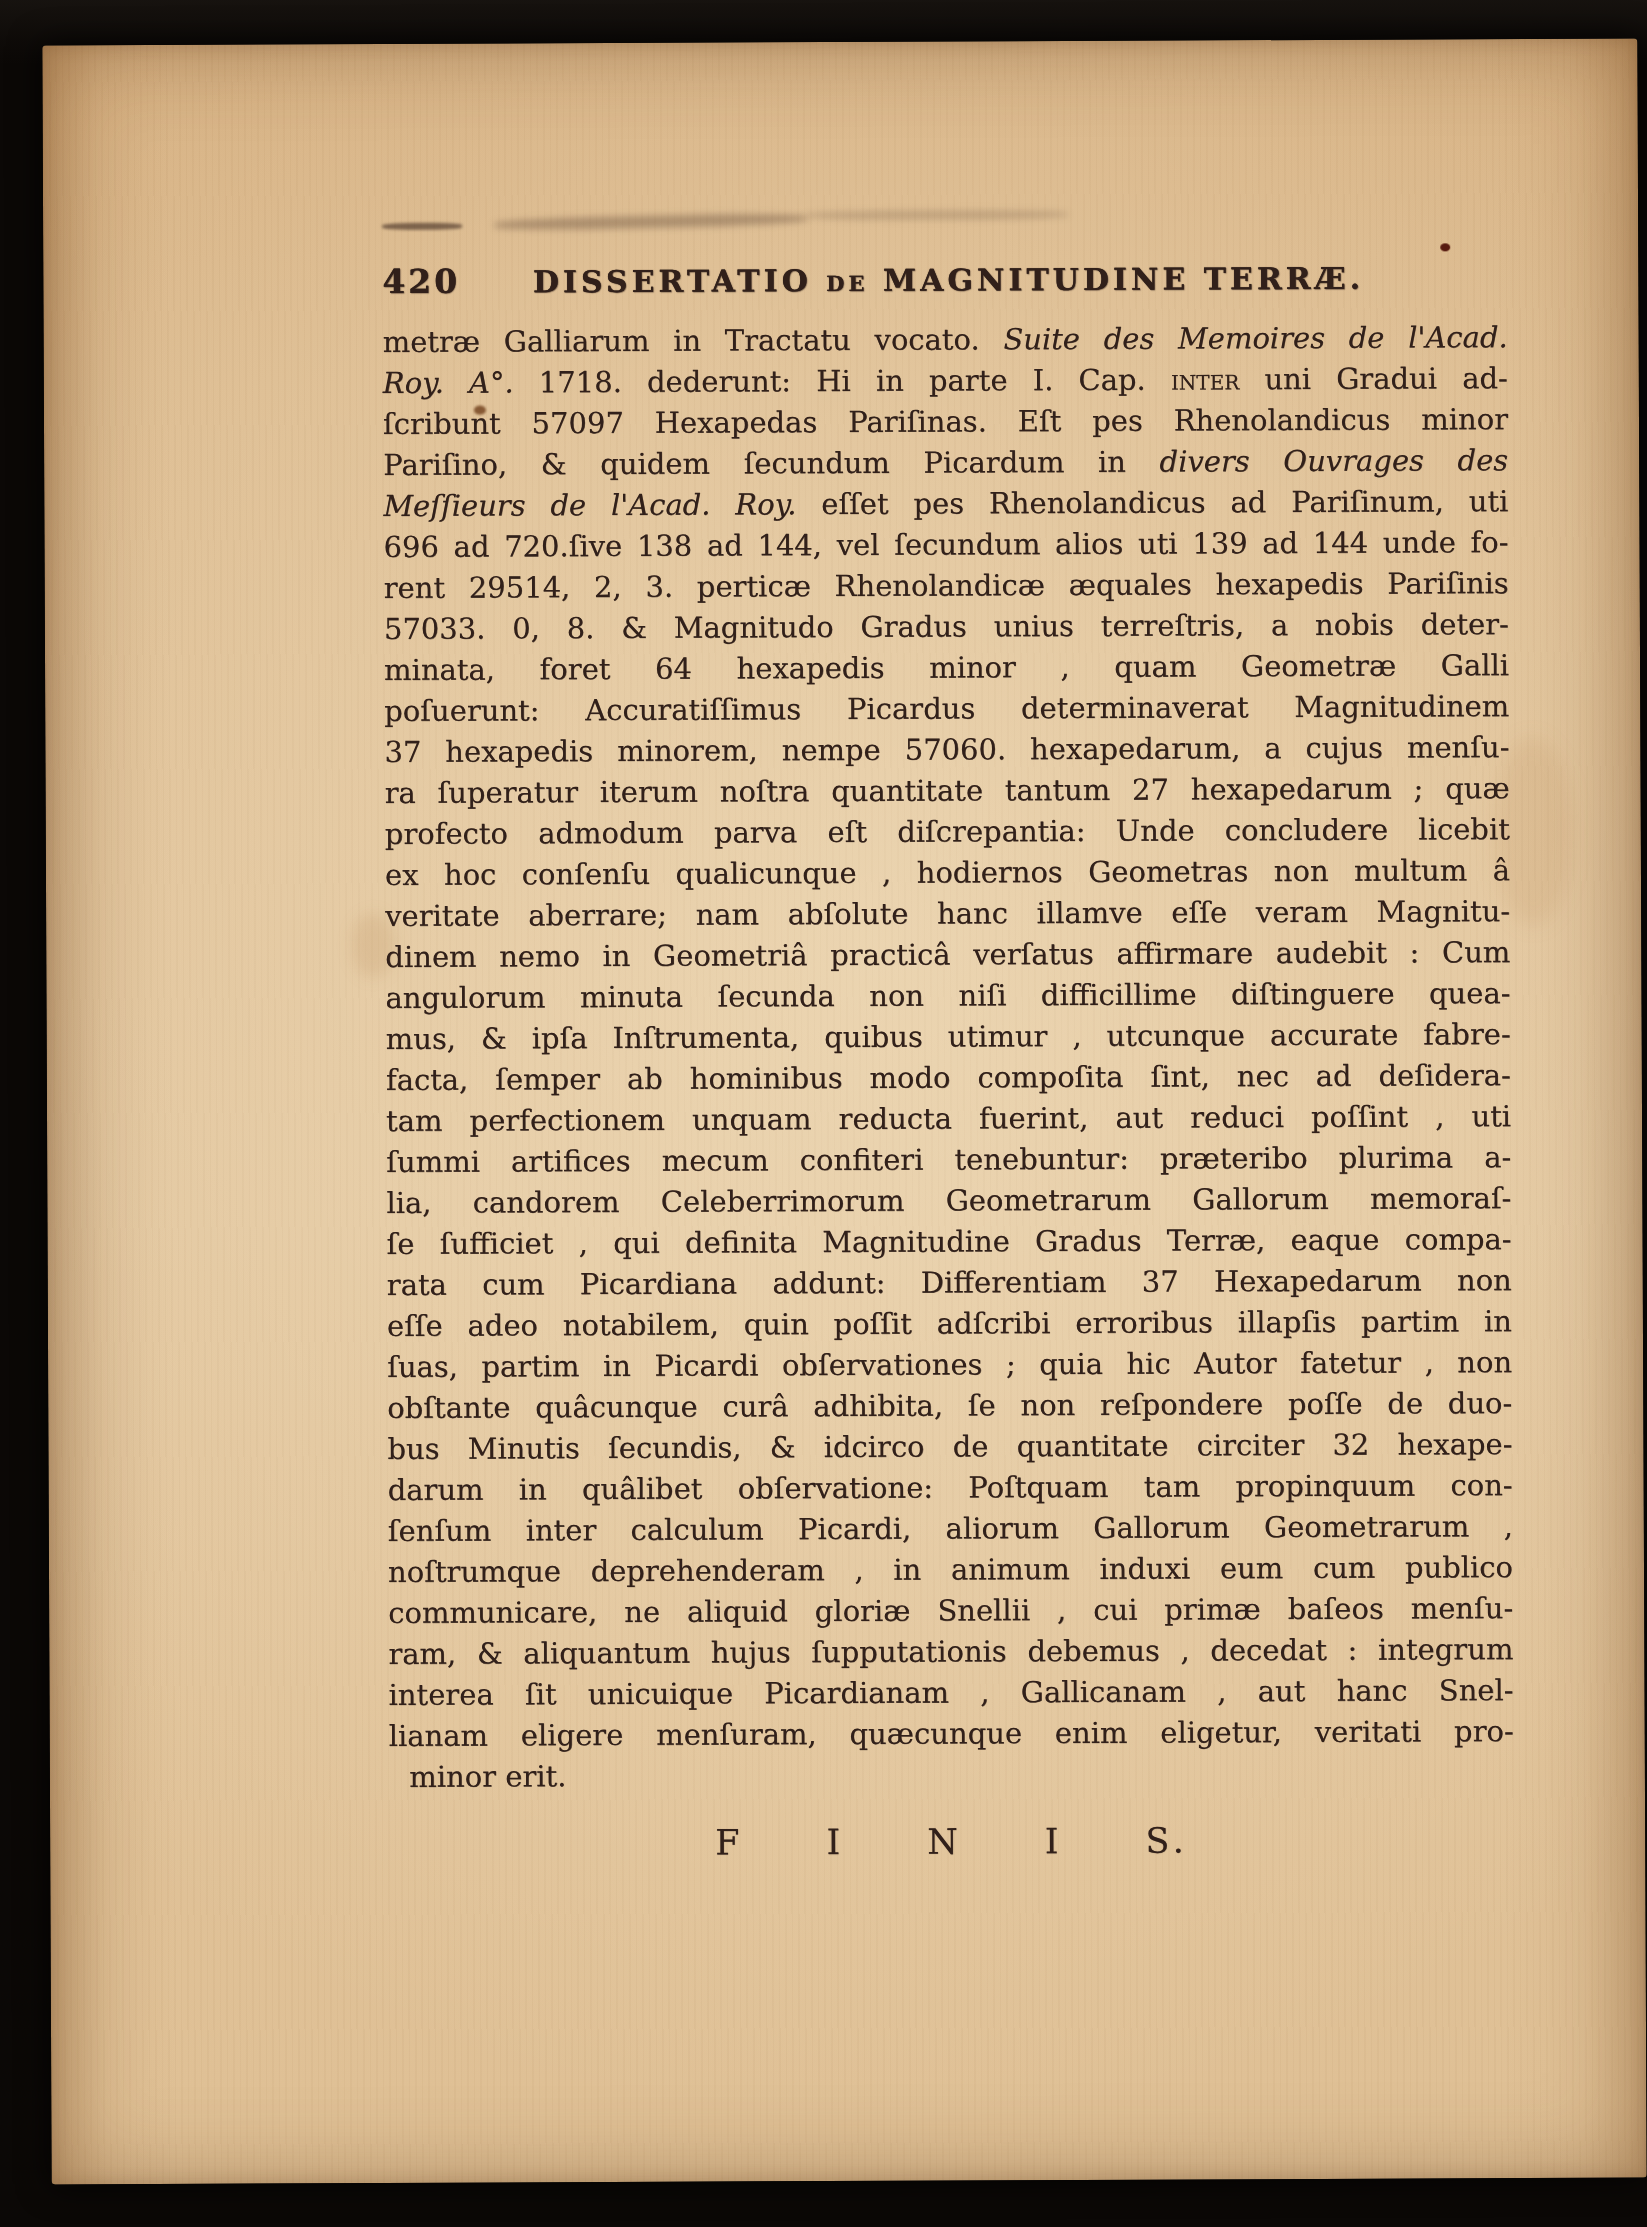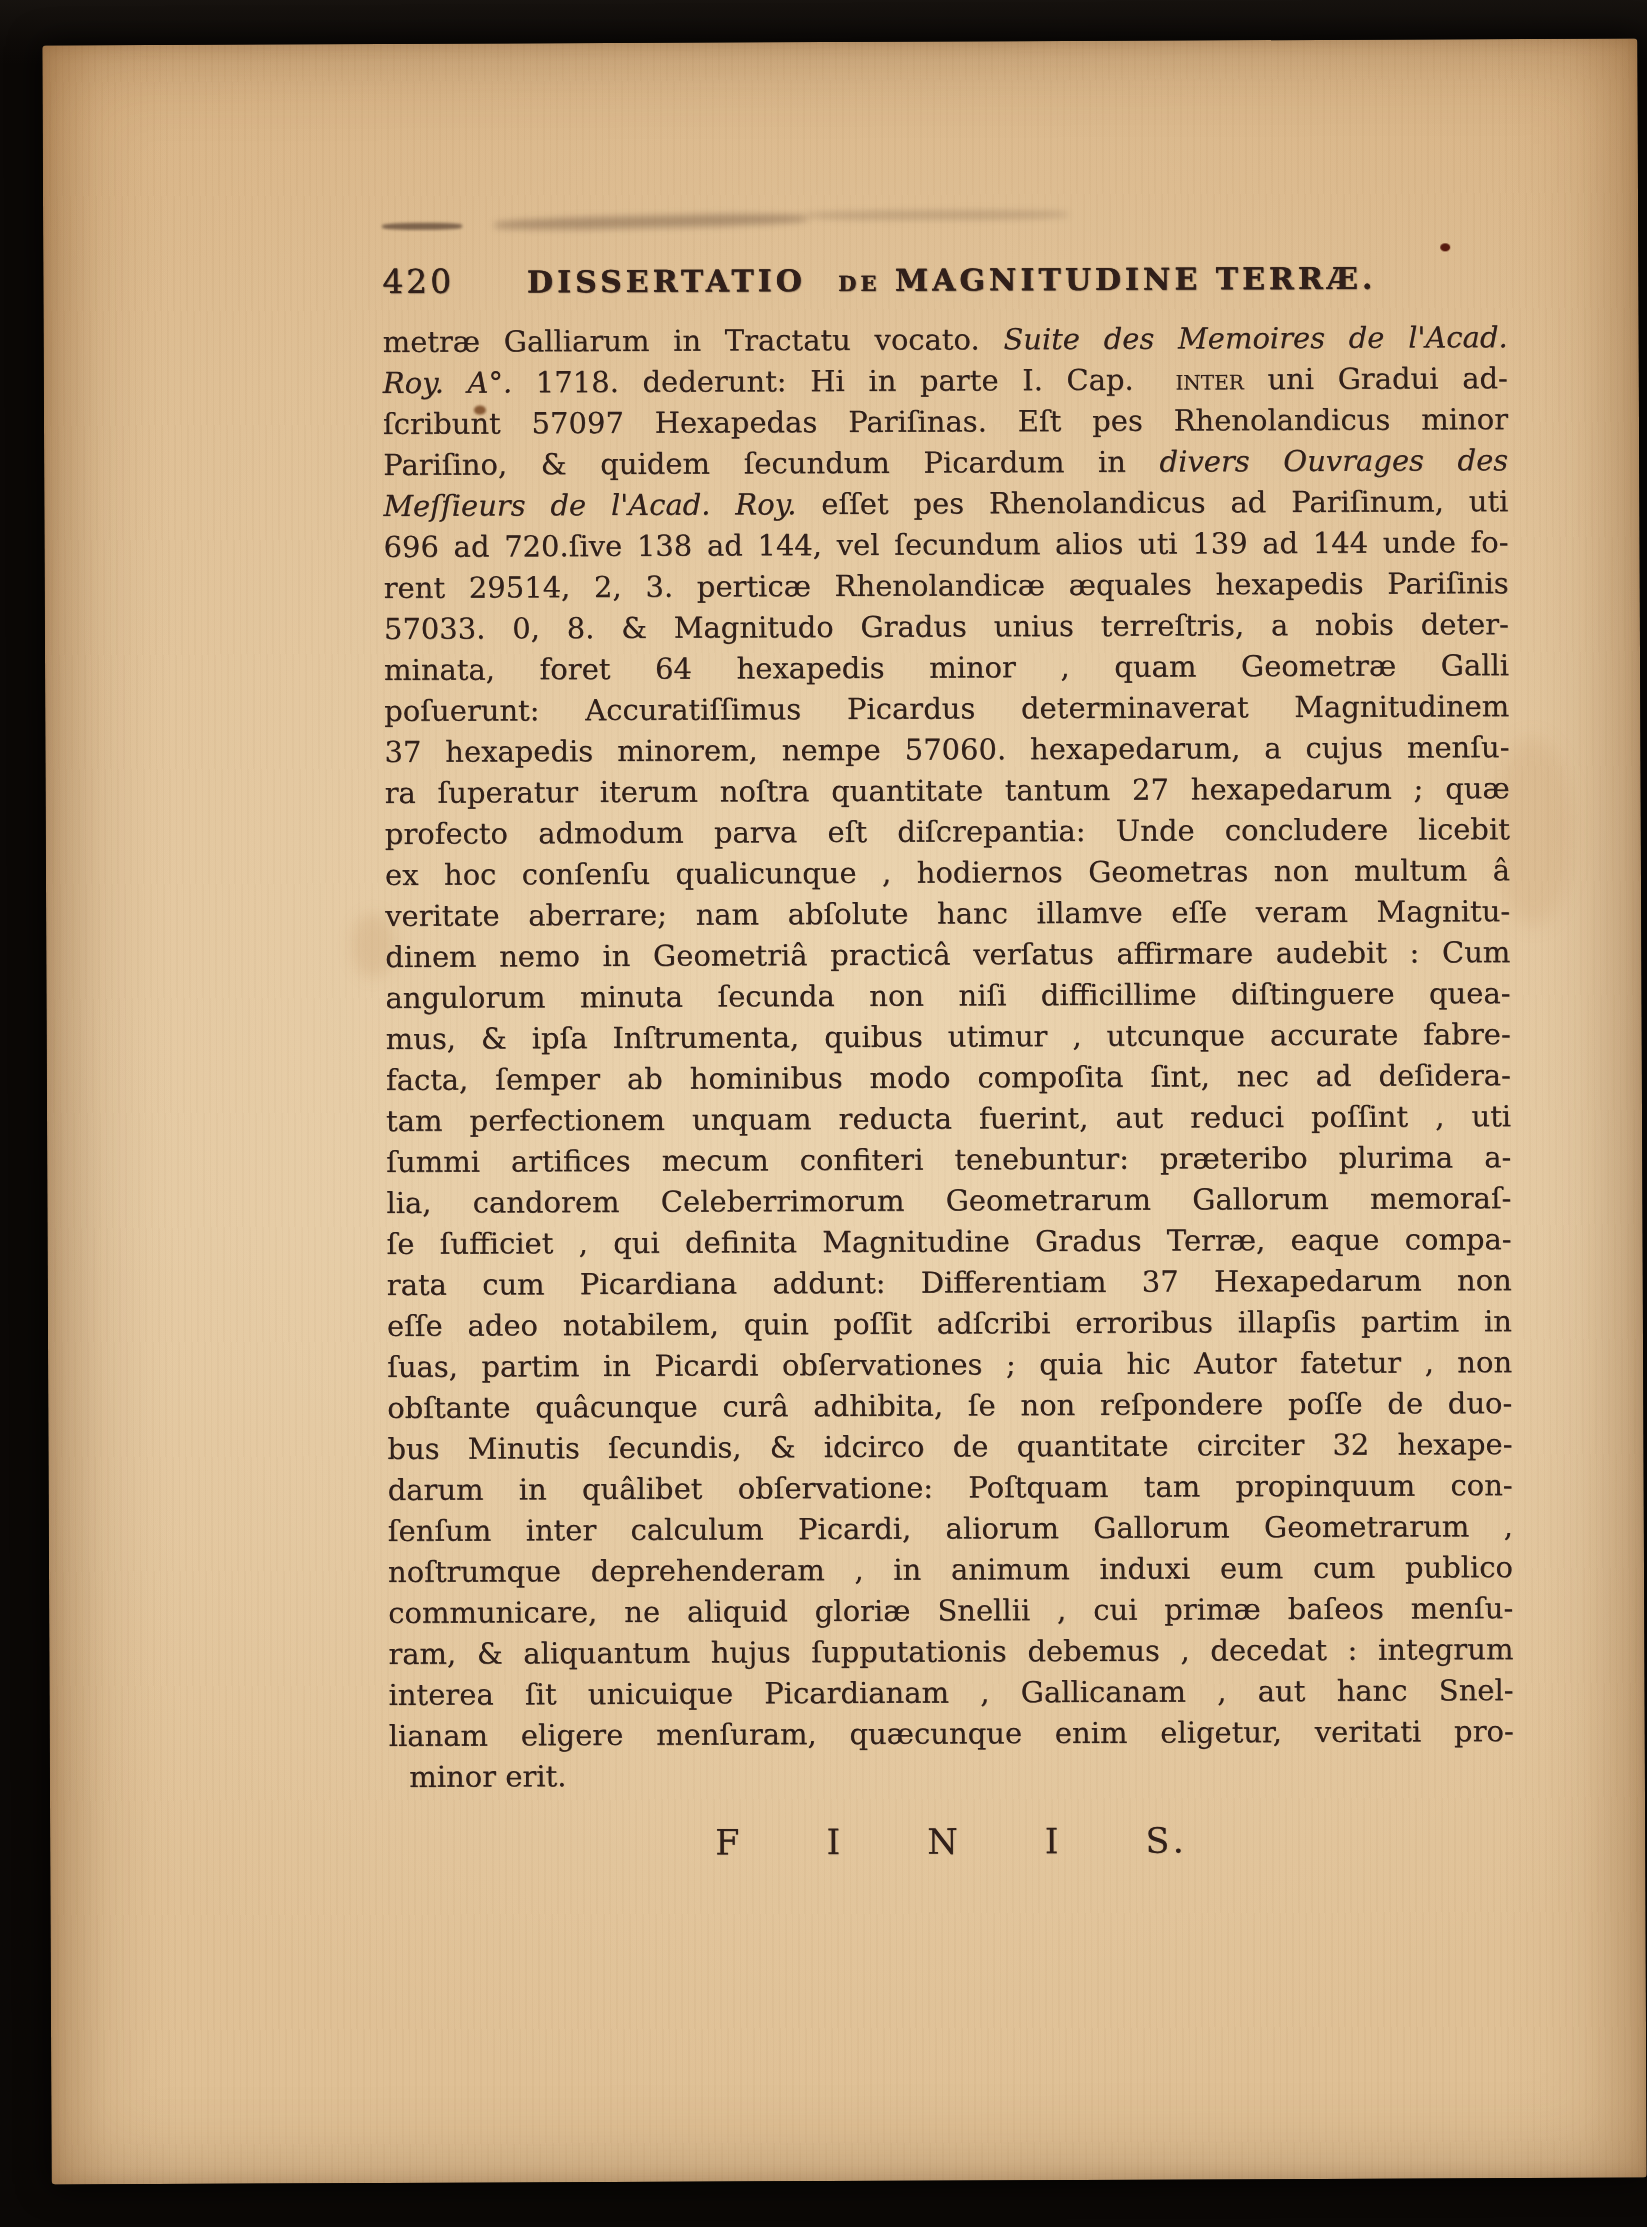--- a/index.html
+++ b/index.html
@@ -9,29 +9,29 @@
   .paper{position:absolute;left:47px;top:42px;width:1595px;height:2139px;
     background-color:var(--paper,#ddbd92);
     background-image:
       radial-gradient(ellipse 120% 90% at 52% 42%, rgba(255,245,218,0.38), rgba(255,245,218,0) 62%),
       linear-gradient(180deg, rgba(186,125,64,0.20) 0%, rgba(186,125,64,0.06) 16%, rgba(255,247,225,0.12) 55%, rgba(232,204,160,0.18) 100%),
       linear-gradient(90deg, rgba(140,88,36,0.26) 0%, rgba(140,88,36,0.07) 3.5%, rgba(140,88,36,0) 8%, rgba(140,88,36,0) 91%, rgba(140,88,36,0.06) 96%, rgba(140,88,36,0.22) 100%),
       repeating-linear-gradient(90deg, rgba(133,89,41,0.055) 0px, rgba(133,89,41,0.055) 1.5px, rgba(0,0,0,0) 1.5px, rgba(0,0,0,0) 6.5px);
     box-shadow: inset 0 0 87px rgba(92,52,18,0.38), inset 0 0 17.4px rgba(92,52,18,0.22), 0 0 33px rgba(0,0,0,0.85);
     border-radius:3.6px; transform:rotate(-0.25deg); transform-origin:50% 50%;}
   .pagehead{position:absolute;left:339px;top:218px;width:1125px;display:flex;align-items:baseline;color:var(--ink,#31201a);}
-  .pagenum{font-size:33px;font-weight:400;letter-spacing:2.9px;text-shadow:0 0 0.7px currentColor, 0.7px 0.7px 1.1px rgba(49,32,26,0.5);}
+  .pagenum{font-size:33px;font-weight:700;letter-spacing:2.9px;text-shadow:0 0 0.7px currentColor, 0.7px 0.7px 1.1px rgba(49,32,26,0.5);}
   .runtitle{margin:0 0 0 73px;font-size:30px;font-weight:700;letter-spacing:4px;white-space:nowrap;
     text-shadow:0 0 0.7px currentColor, 0.7px 0.7px 1.1px rgba(49,32,26,0.5);}
   .bodytext{position:absolute;left:339px;top:278px;width:1125px;color:var(--ink,#31201a);
     font-size:29px;line-height:41px;text-shadow:0.3px 0.3px 0.6px rgba(49,32,26,0.55);}
   .line{height:41px;text-align:justify;text-align-last:justify;overflow:visible;}
   .line.noj{text-align-last:left;padding-left:20.4px;}
   .it{font-style:italic;}
-  .sc{font-variant:small-caps;margin-left:18px;}
+  .sc{font-variant:small-caps;}
   .finis{position:absolute;left:339px;top:1780px;width:1125px;text-align:center;color:var(--ink,#31201a);
     font-size:35px;letter-spacing:4.4px;word-spacing:67px;text-shadow:0.3px 0.3px 0.7px rgba(49,32,26,0.55);}
   .smudge{position:absolute;background:rgba(56,32,22,0.30);filter:blur(3.6px);border-radius:40%;}
   .smudge-title{left:451px;top:173px;width:313px;height:11.6px;transform:rotate(-1deg);}
   .smudge-pagenum{left:339px;top:179px;width:80px;height:6.5px;background:rgba(45,26,18,0.55);filter:blur(1.5px);}
   .smudge-mid{left:763px;top:169px;width:262px;height:8.7px;background:rgba(56,32,22,0.18);}
   .stain{position:absolute;border-radius:50%;}
   .stain-1{left:1397px;top:204px;width:9.5px;height:8px;background:#571b10;filter:blur(0.7px);}
   .stain-2{left:430px;top:362px;width:11.6px;height:8.7px;background:rgba(104,54,18,0.75);filter:blur(1.1px);}
   .stain-3{left:305px;top:869px;width:44px;height:65px;background:rgba(150,90,35,0.12);filter:blur(7.3px);}

